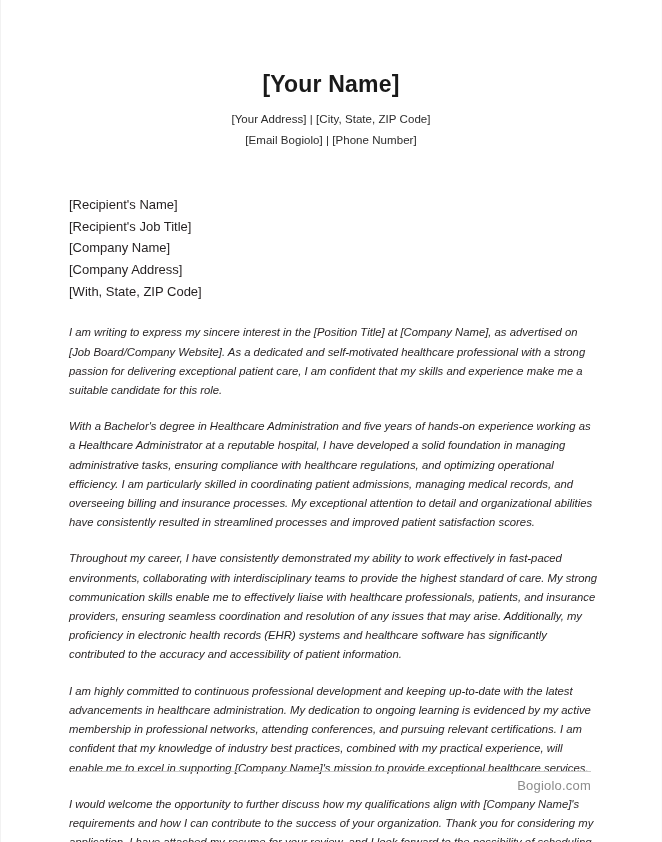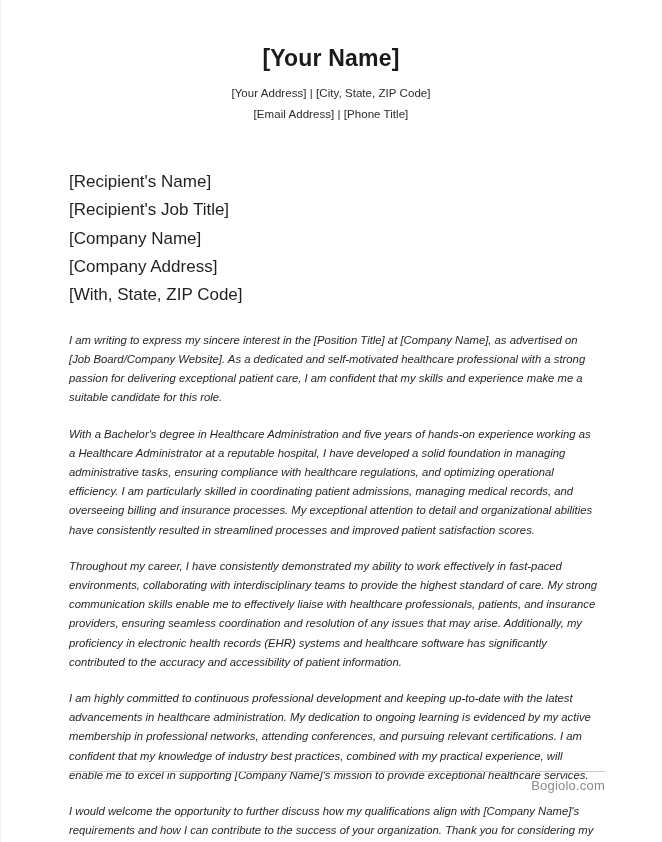--- a/index.html
+++ b/index.html
@@ -21,21 +21,21 @@
     width: 662px;
     height: 842px;
     background: #ffffff;
     box-sizing: border-box;
     border-left: 1px solid #f2f2f2;
     border-right: 1px solid #fbfbfb;
   }
 
   
   .letterhead {
-    padding-top: 46px;
+    padding-top: 72px;
     text-align: center;
   }
   .sender-name {
     font-size: 23px;
     font-weight: bold;
     letter-spacing: 0.2px;
     color: #1a1a1a;
     line-height: 1.1;
     margin: 0 0 14px 0;
   }
@@ -47,21 +47,21 @@
     letter-spacing: 0.05px;
   }
 
   
   .letter-body {
     padding: 0 62px 0 68px;
     margin-top: 44px;
   }
 
   .recipient-block {
-    font-size: 17px;
+    font-size: 13px;
     line-height: 1.67;
     color: #231f20;
     margin-top: 12px;
   }
   .recipient-line {
     margin: 0;
     white-space: nowrap;
   }
 
   .salutation {
@@ -80,21 +80,21 @@
     font-style: italic;
   }
   .paragraph:first-of-type {
     margin-top: 21px;
   }
 
   
   .footer {
     position: absolute;
     left: 70px;
-    right: 56px;
+    right: 70px;
     bottom: 47px;
   }
   .footer-rule {
     height: 0;
     border-top: 1px solid #c9c9c9;
     margin: 0 0 6px 0;
   }
   .footer-brand {
     text-align: right;
     font-size: 13px;
@@ -104,21 +104,21 @@
   }
 </style>
 </head>
 <body>
 
 <div class="page">
 
   <div class="letterhead">
     <h1 class="sender-name">[Your Name]</h1>
     <p class="contact-line">[Your Address] | [City, State, ZIP Code]</p>
-    <p class="contact-line">[Email Address] | [Phone Title]</p>
+    <p class="contact-line">[Email Bogiolo] | [Phone Number]</p>
   </div>
 
   <div class="letter-body">
 
     <div class="recipient-block">
       <p class="recipient-line">[Recipient's Name]</p>
       <p class="recipient-line">[Recipient's Job Title]</p>
       <p class="recipient-line">[Company Name]</p>
       <p class="recipient-line">[Company Address]</p>
       <p class="recipient-line">[With, State, ZIP Code]</p>

